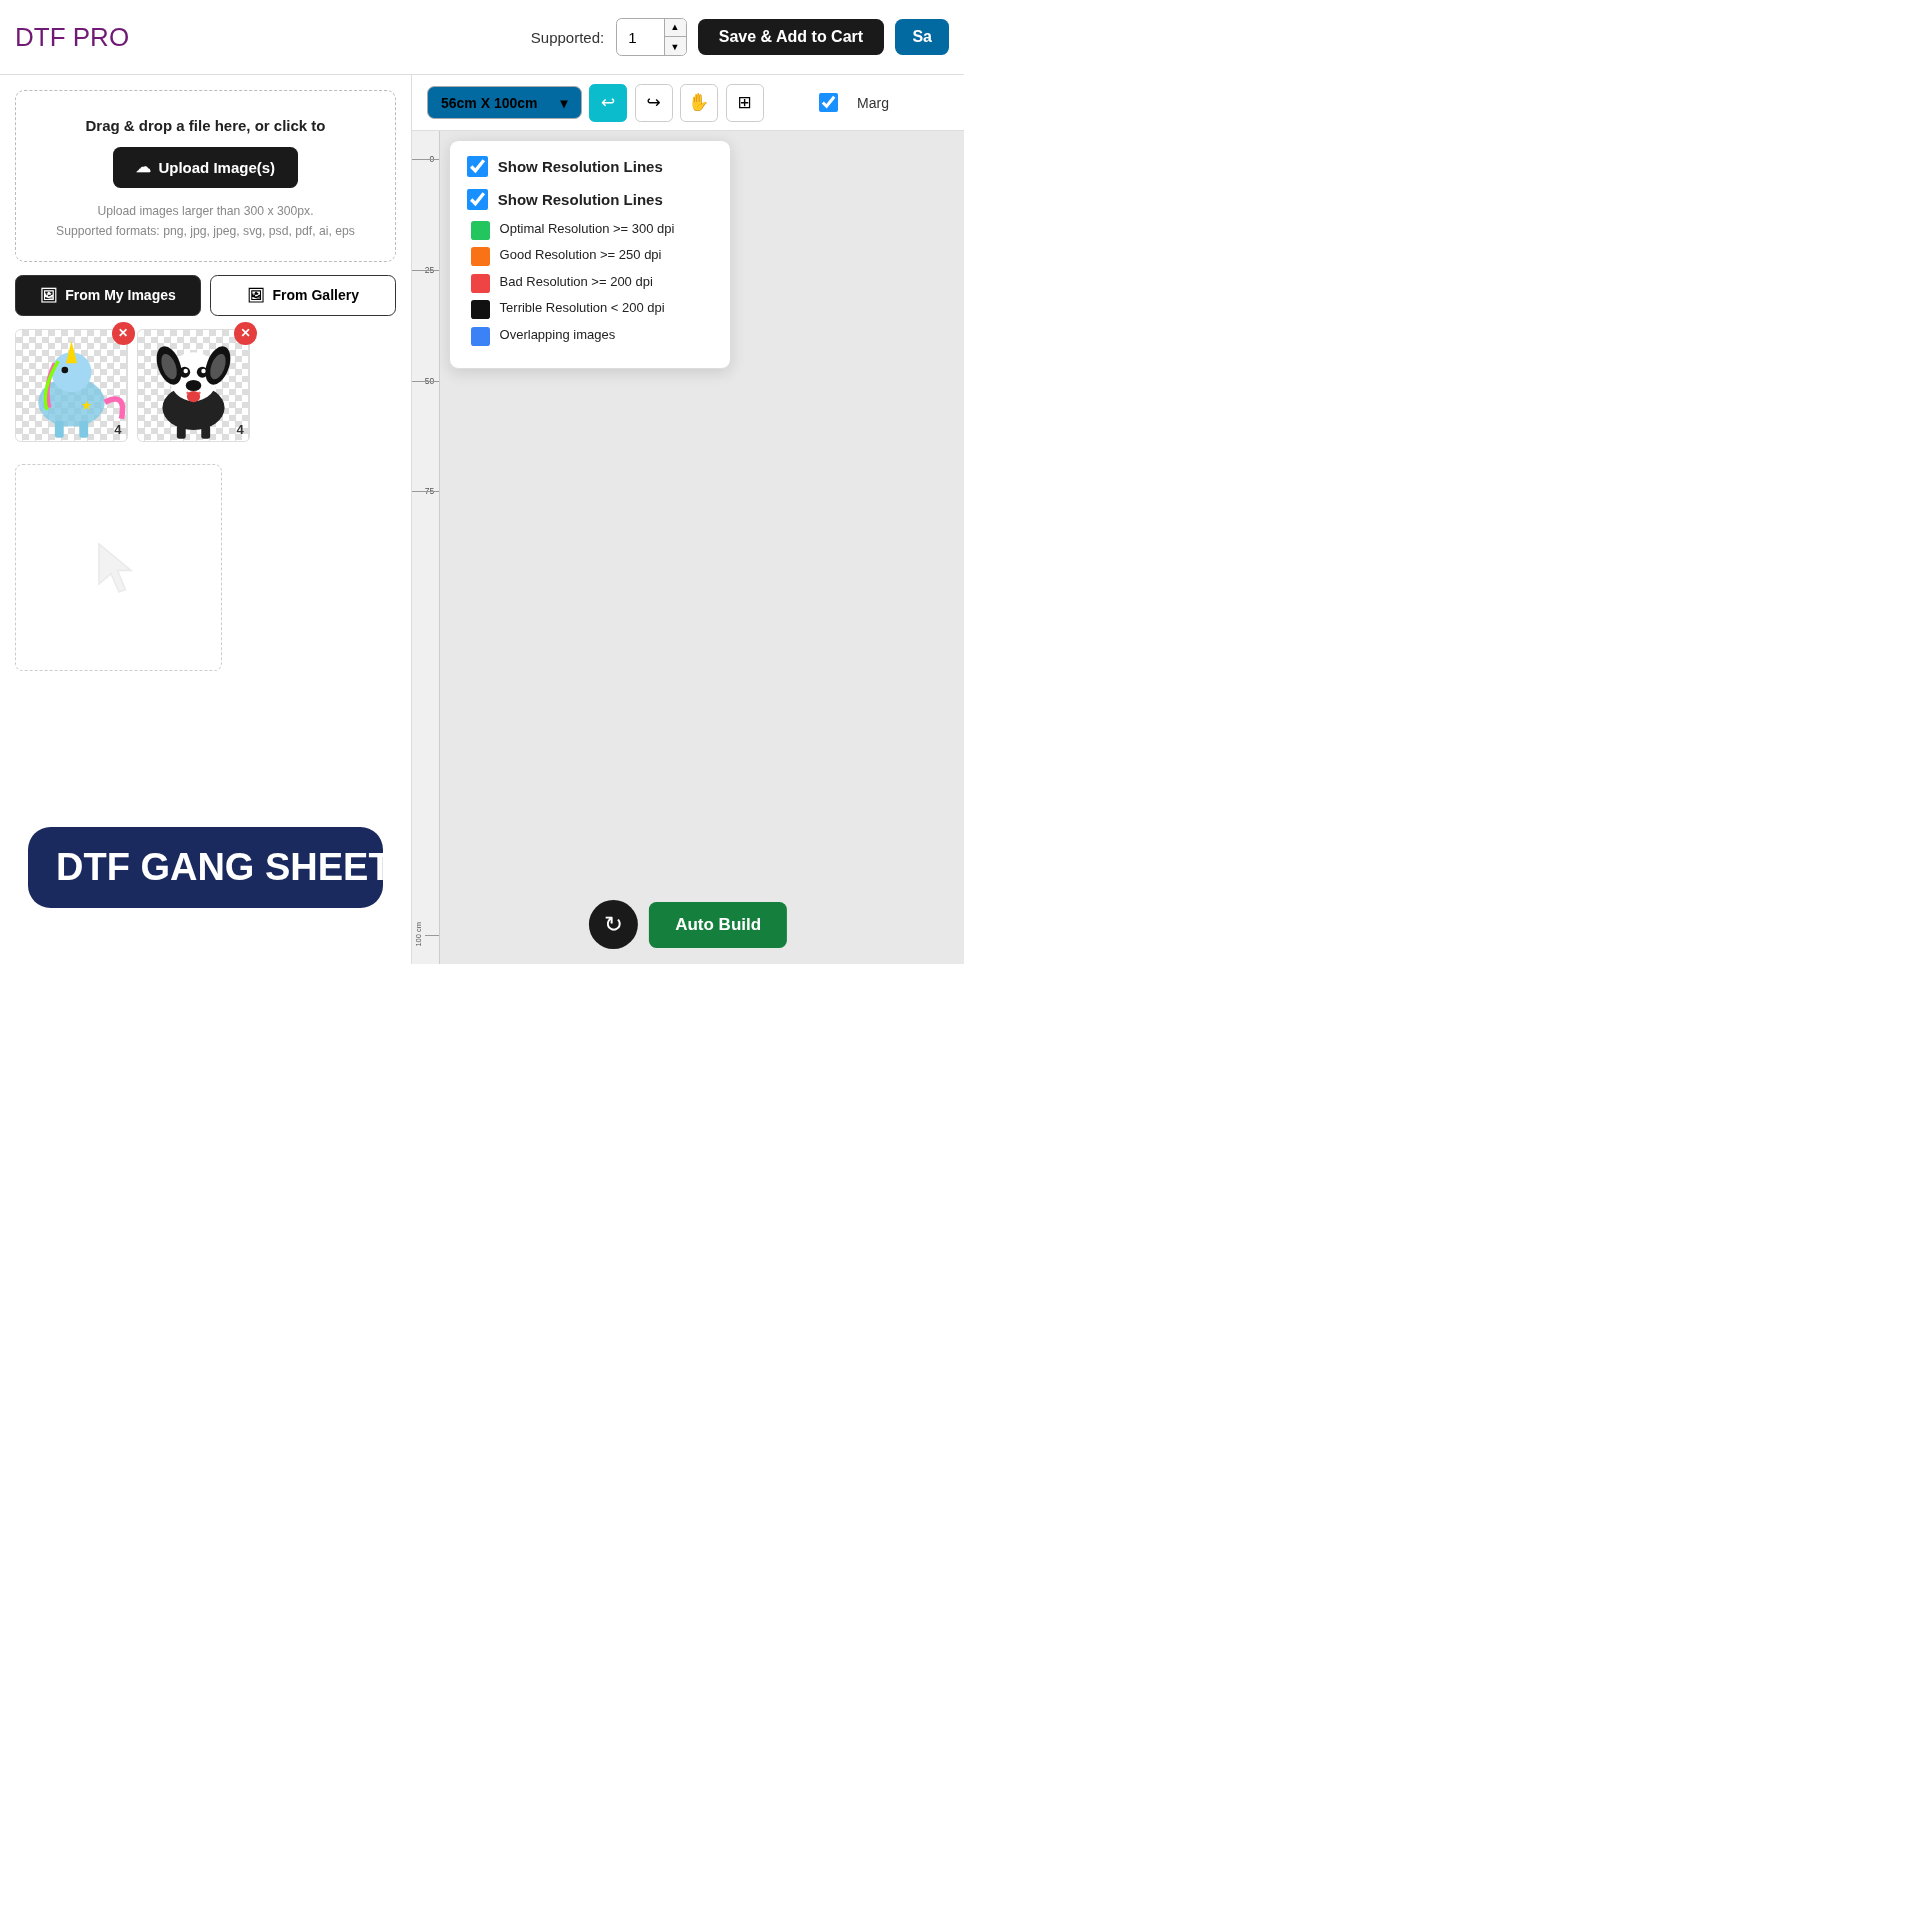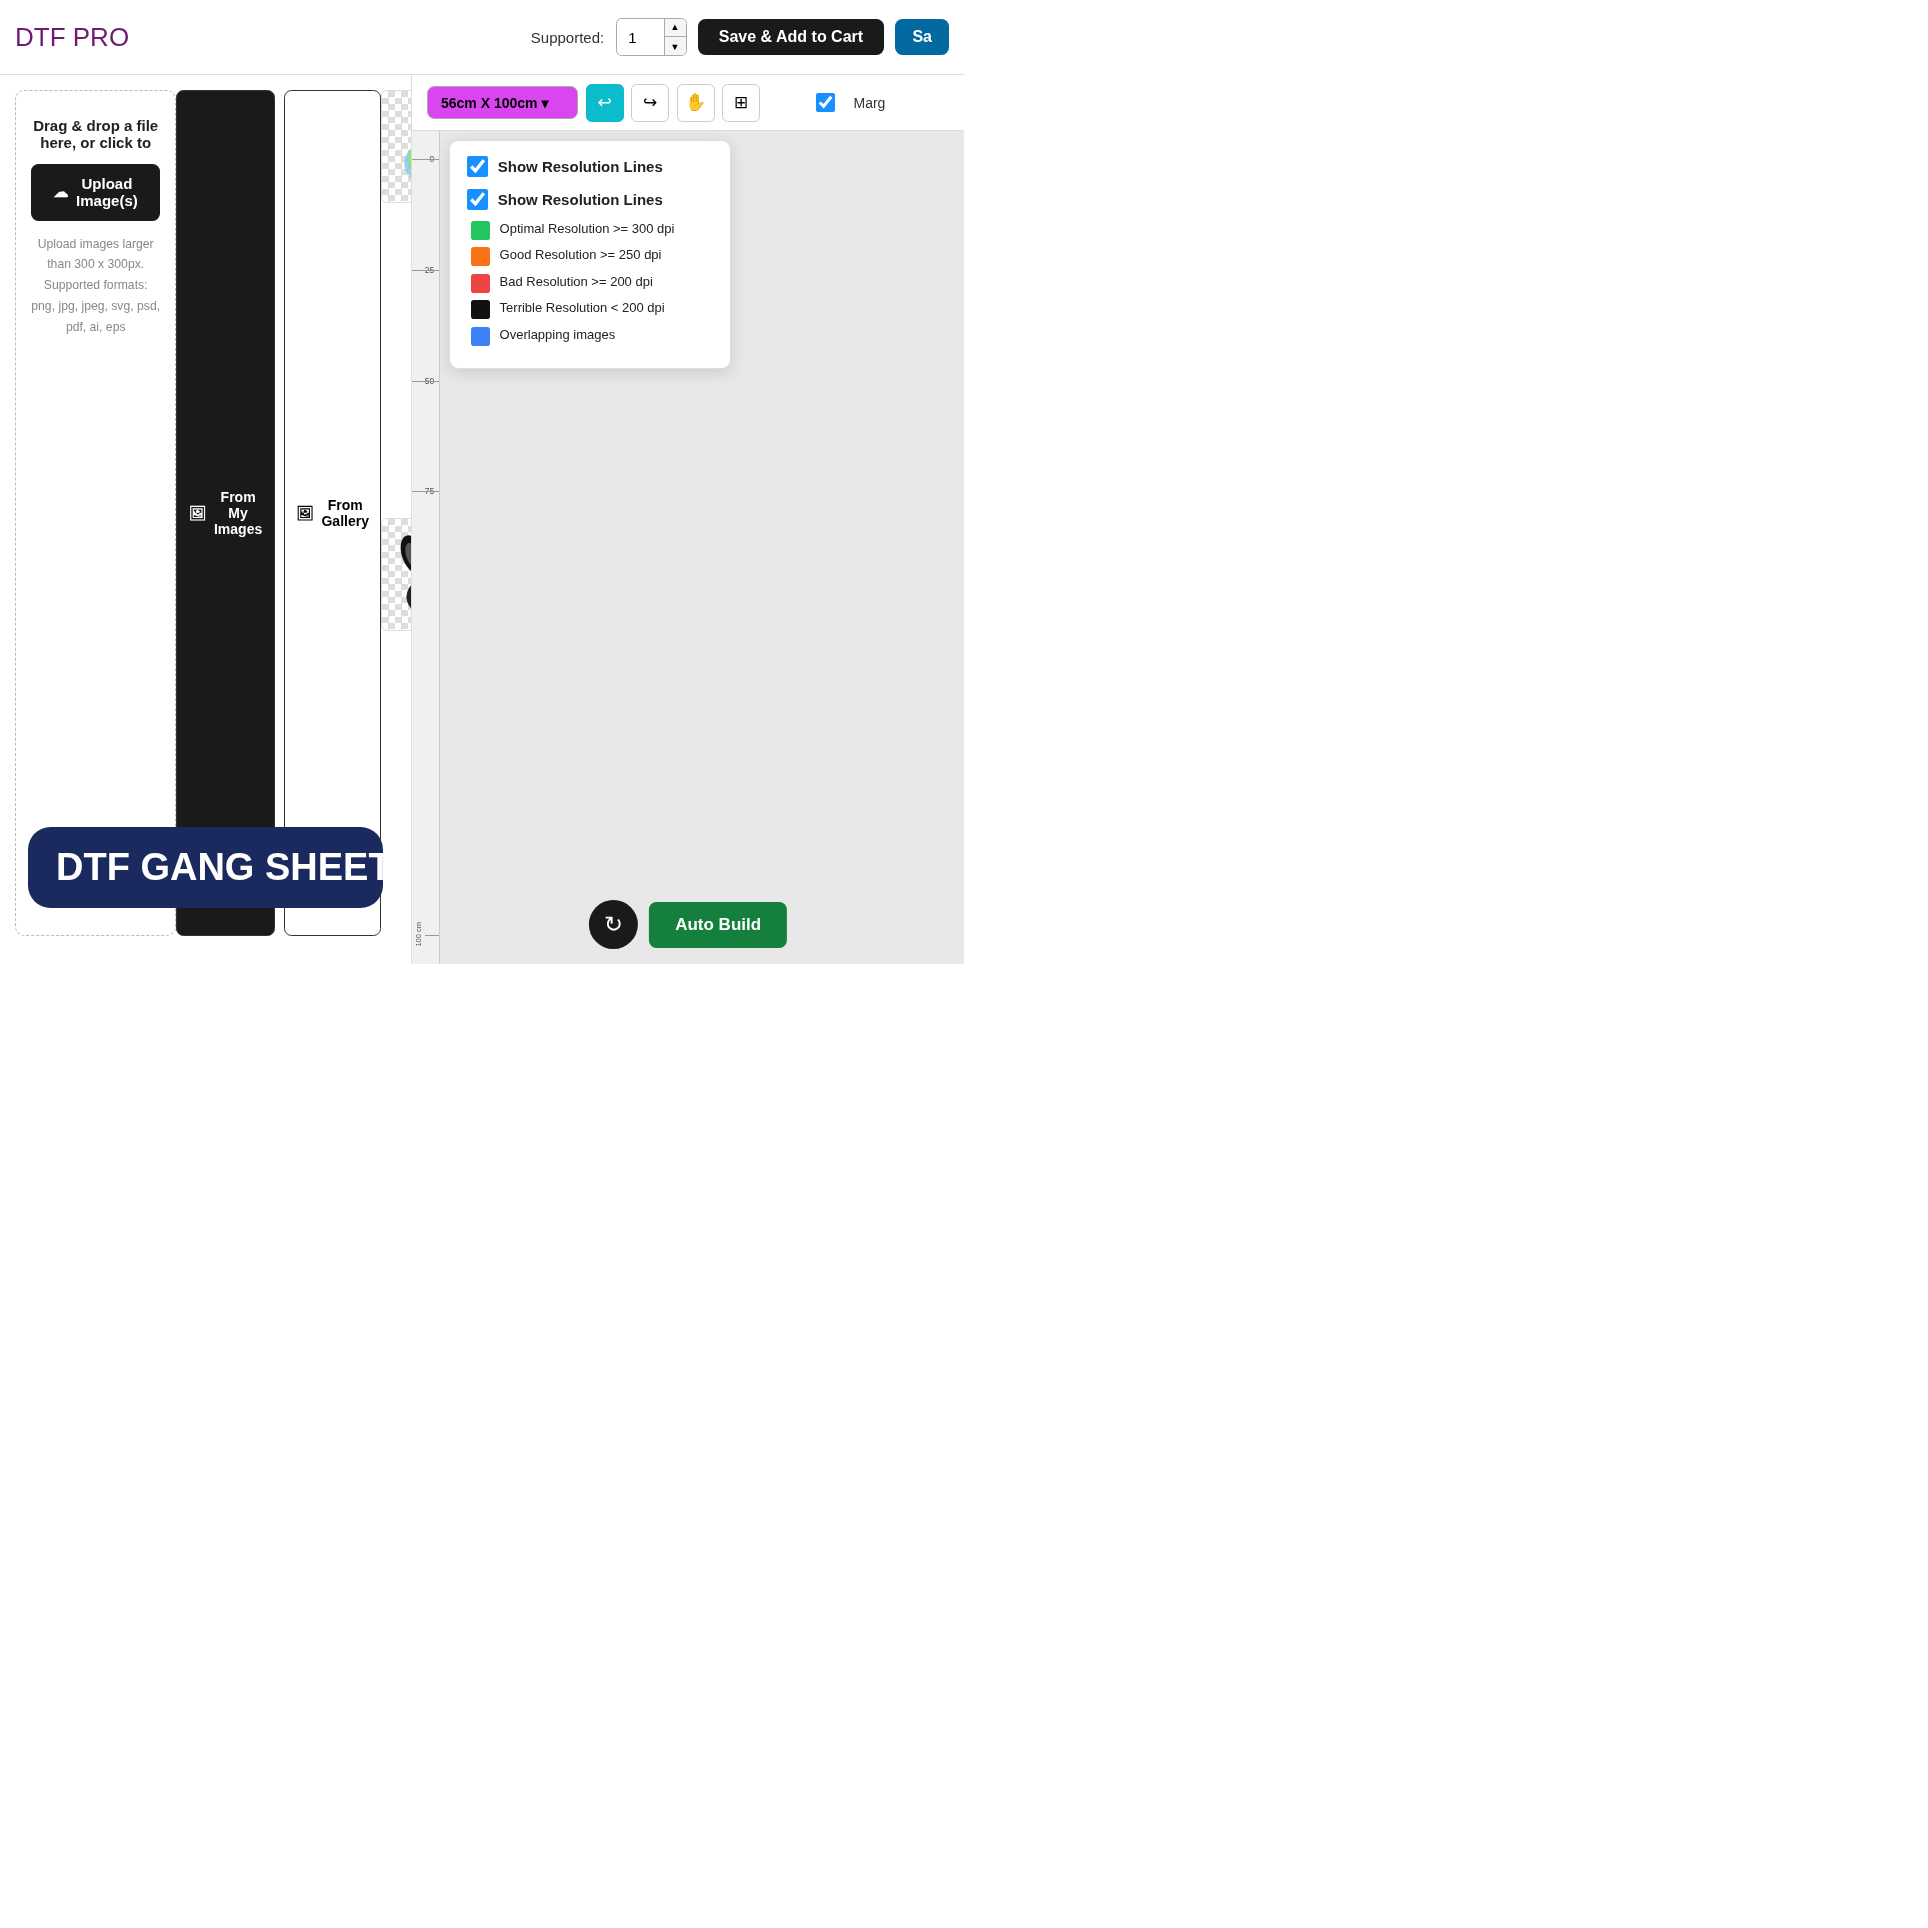--- a/index.html
+++ b/index.html
@@ -89,21 +89,21 @@
     .main {
       display: flex;
       height: calc(964px - 75px);
     }
 
     
     .left-panel {
       width: 412px;
       border-right: 0.9px solid #ddd;
       display: flex;
-      flex-direction: row;
+      flex-direction: column;
       padding: 15px;
       overflow-y: auto;
       position: relative;
     }
     .upload-zone {
       border: 1.9px dashed #bbb;
       border-radius: 9.4px;
       text-align: center;
       padding: 26px 15px 19px;
       margin-bottom: 13px;
@@ -250,24 +250,24 @@
       gap: 7.5px;
       height: 56px;
     }
     .size-select {
       border: 0.9px solid #aaa;
       border-radius: 7.5px;
       padding: 7.5px 13px;
       font-size: 14px;
       font-weight: 600;
       cursor: pointer;
-      background: #d946ef;
+      background: #0369a1;
       display: flex;
       align-items: flex-start;
-      gap: 4px;
+      gap: 23px;
       min-width: 151px;
     }
     .toolbar-btn {
       width: 38px;
       height: 38px;
       border: 0.9px solid #ccc;
       border-radius: 5.6px;
       background: #fff;
       cursor: pointer;
       display: flex;

